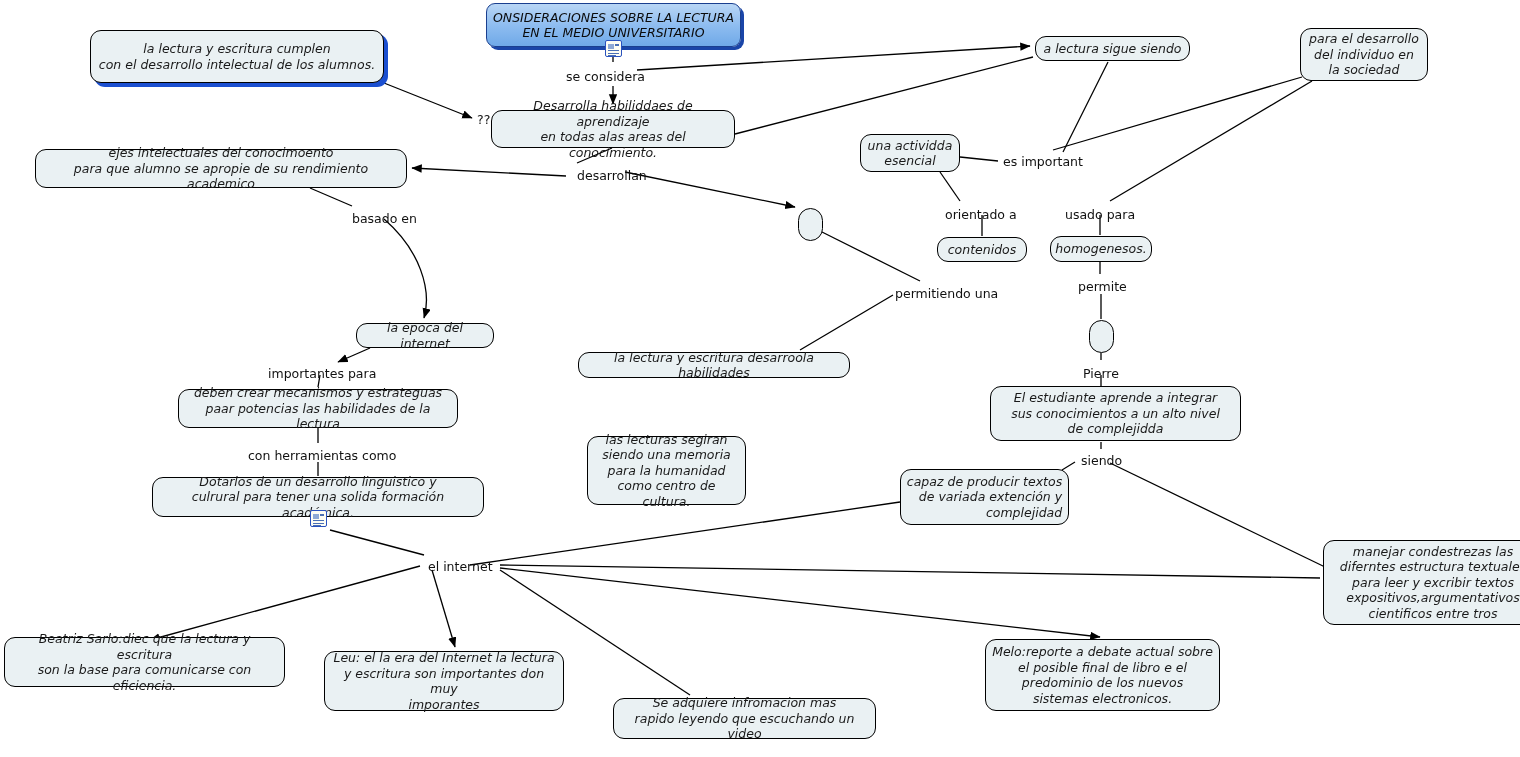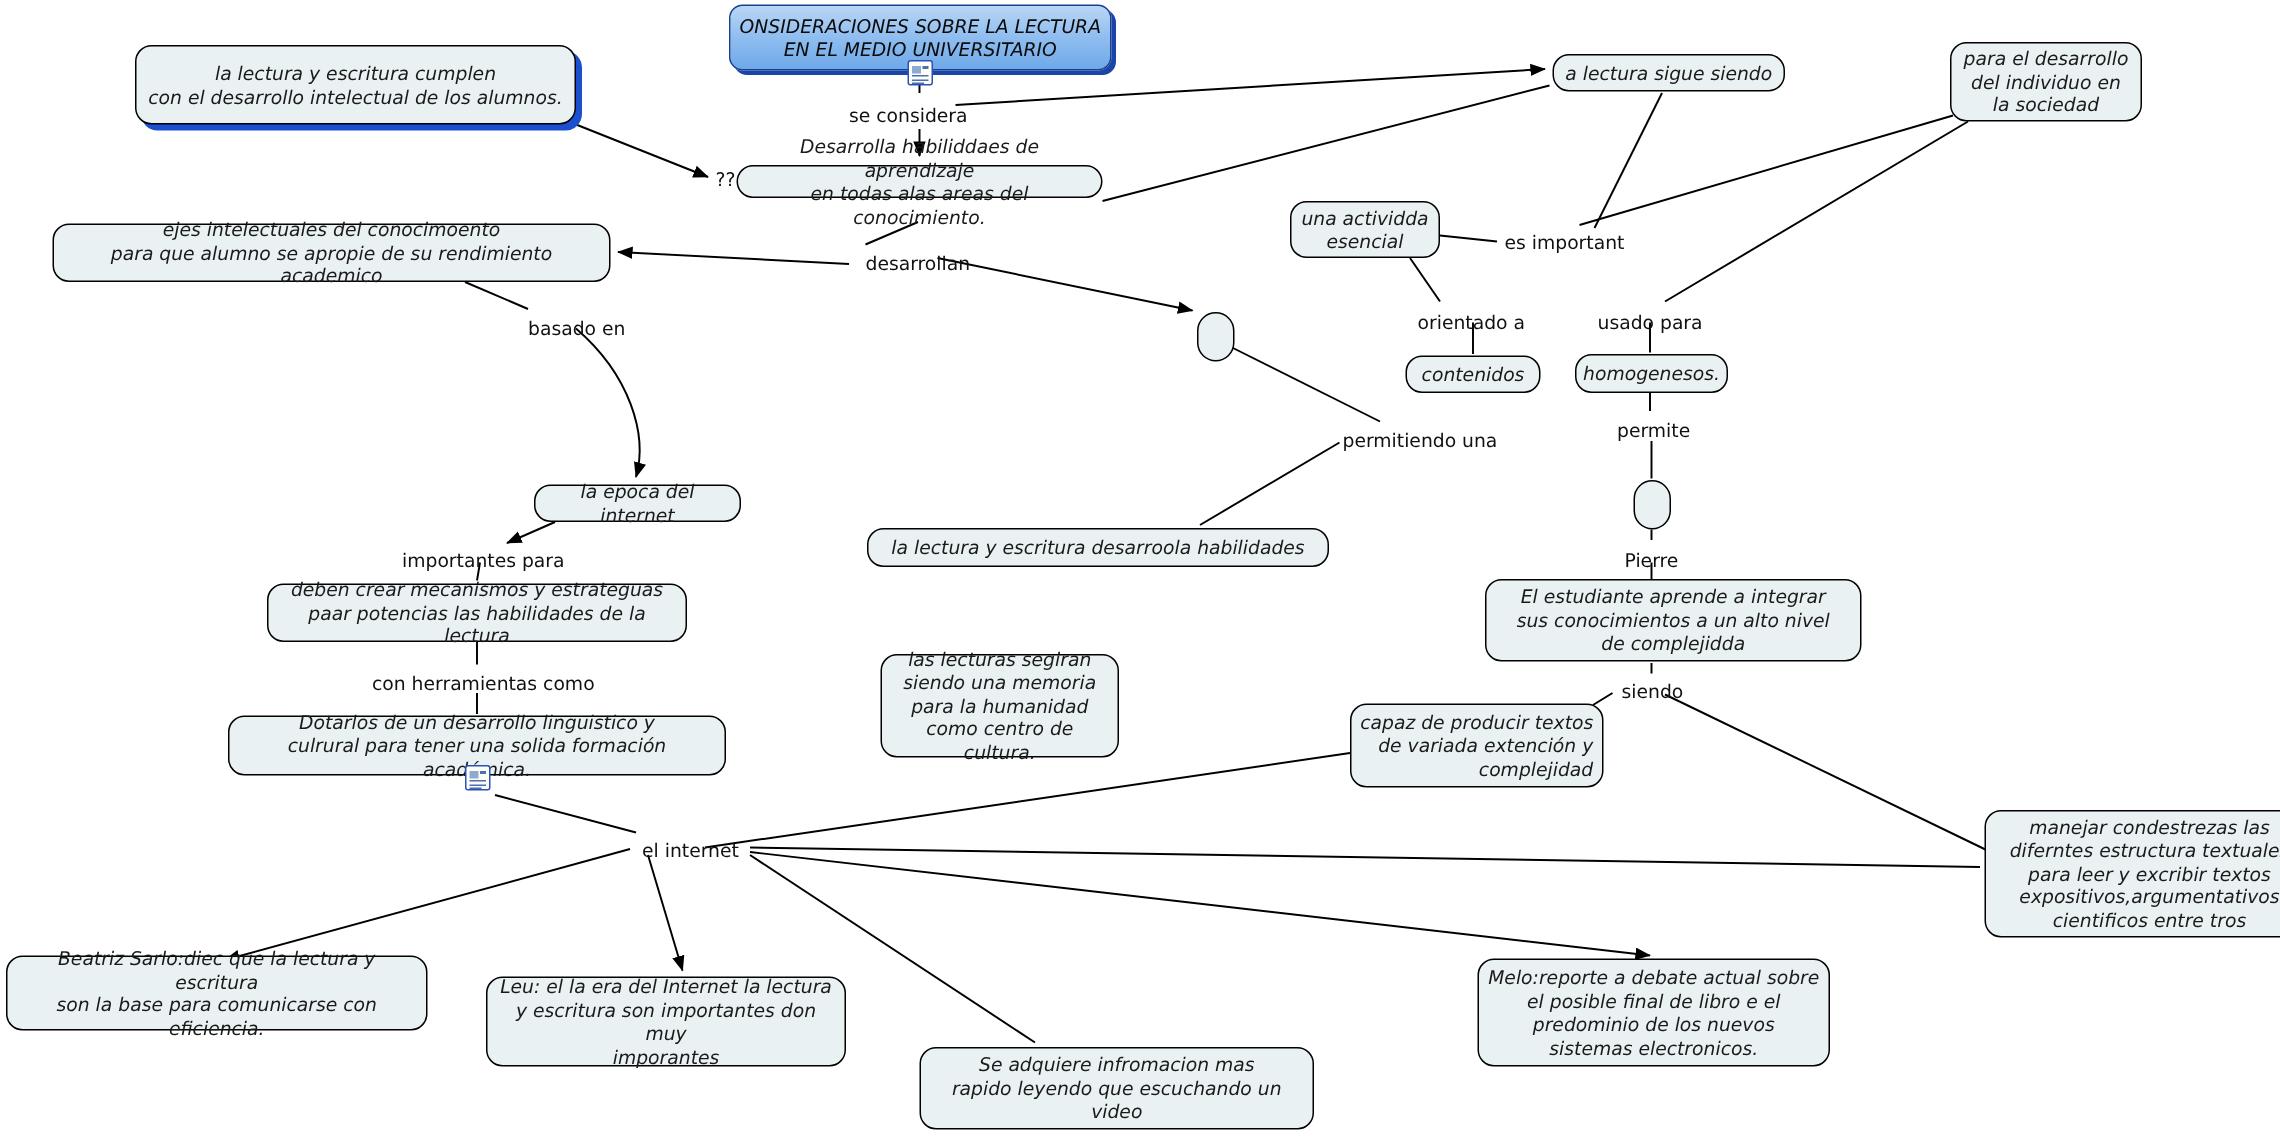--- a/index.html
+++ b/index.html
@@ -98,36 +98,36 @@
 EN EL MEDIO UNIVERSITARIO</span></div>
       <div class="docicon" style="left: 605px; top: 40px;">
         <i class="l1"></i>
         <i class="l2"></i>
         <i class="l3"></i>
         <i class="l4"></i>
         <i class="l5"></i>
       </div>
       <div class="node selected" style="left: 90px; top: 30px; width: 294px; height: 53px;"><span>la lectura y escritura cumplen
 con el desarrollo intelectual de los alumnos.</span></div>
-      <div class="node" style="left: 491px; top: 110px; width: 244px; height: 22px;"><span>Desarrolla habiliddaes de aprendizaje
+      <div class="node" style="left: 491px; top: 110px; width: 244px; height: 38px;"><span>Desarrolla habiliddaes de aprendizaje
 en todas alas areas del conocimiento.</span></div>
       <div class="node" style="left: 35px; top: 149px; width: 372px; height: 39px;"><span>ejes intelectuales del conocimoento
 para que alumno se apropie de su rendimiento academico</span></div>
       <div class="node" style="left: 1035px; top: 36px; width: 155px; height: 25px;"><span>a lectura sigue siendo</span></div>
       <div class="node" style="left: 1300px; top: 28px; width: 128px; height: 53px; align-items: center;"><span>para el desarrollo
 del individuo en
 la sociedad</span></div>
       <div class="node" style="left: 860px; top: 134px; width: 100px; height: 38px;"><span>una actividda
 esencial</span></div>
       <div class="node tiny" style="left: 798px; top: 208px; width: 25px; height: 33px;"><span></span></div>
       <div class="node" style="left: 937px; top: 237px; width: 90px; height: 25px;"><span>contenidos</span></div>
       <div class="node" style="left: 1050px; top: 236px; width: 102px; height: 26px;"><span>homogenesos.</span></div>
       <div class="node tiny" style="left: 1089px; top: 320px; width: 25px; height: 33px;"><span></span></div>
       <div class="node" style="left: 356px; top: 323px; width: 138px; height: 25px; text-align: center;"><span>la epoca del internet</span></div>
-      <div class="node" style="left: 578px; top: 352px; width: 308px; height: 26px;"><span>la lectura y escritura desarroola habilidades</span></div>
+      <div class="node" style="left: 578px; top: 352px; width: 272px; height: 26px;"><span>la lectura y escritura desarroola habilidades</span></div>
       <div class="node" style="left: 178px; top: 389px; width: 280px; height: 39px;"><span>deben crear mecanismos y estrateguas
 paar potencias las habilidades de la lectura</span></div>
       <div class="node" style="left: 587px; top: 436px; width: 159px; height: 69px;"><span>las lecturas segiran
 siendo una memoria
 para la humanidad
 como centro de cultura.</span></div>
       <div class="node" style="left: 990px; top: 386px; width: 251px; height: 55px;"><span>El estudiante aprende a integrar
 sus conocimientos a un alto nivel
 de complejidda</span></div>
       <div class="node" style="left: 152px; top: 477px; width: 332px; height: 40px;"><span>Dotarlos de un desarrollo linguistico y
@@ -149,21 +149,21 @@
 cientificos entre tros</span></div>
       <div class="node" style="left: 4px; top: 637px; width: 281px; height: 50px;"><span>Beatriz Sarlo:diec que la lectura y escritura
 son la base para comunicarse con eficiencia.</span></div>
       <div class="node" style="left: 324px; top: 651px; width: 240px; height: 60px;"><span>Leu: el la era del Internet la lectura
 y escritura son importantes don muy
 imporantes</span></div>
       <div class="node" style="left: 985px; top: 639px; width: 235px; height: 72px;"><span>Melo:reporte a debate  actual sobre
 el posible final de libro e el
 predominio de los nuevos
 sistemas electronicos.</span></div>
-      <div class="node" style="left: 613px; top: 698px; width: 263px; height: 55px;"><span>Se adquiere infromacion  mas
+      <div class="node" style="left: 613px; top: 698px; width: 263px; height: 41px;"><span>Se adquiere infromacion  mas
 rapido leyendo que escuchando un video</span></div>
     </div>
   <div id="labels-layer">
       <div class="lbl" style="left: 566px; top: 70px;">se  considera</div>
       <div class="lbl" style="left: 477px; top: 113px;">??</div>
       <div class="lbl" style="left: 577px; top: 169px;">desarrollan</div>
       <div class="lbl" style="left: 352px; top: 212px;">basado en</div>
       <div class="lbl" style="left: 1003px; top: 155px;">es important</div>
       <div class="lbl" style="left: 945px; top: 208px;">orientado a</div>
       <div class="lbl" style="left: 1065px; top: 208px;">usado para</div>

